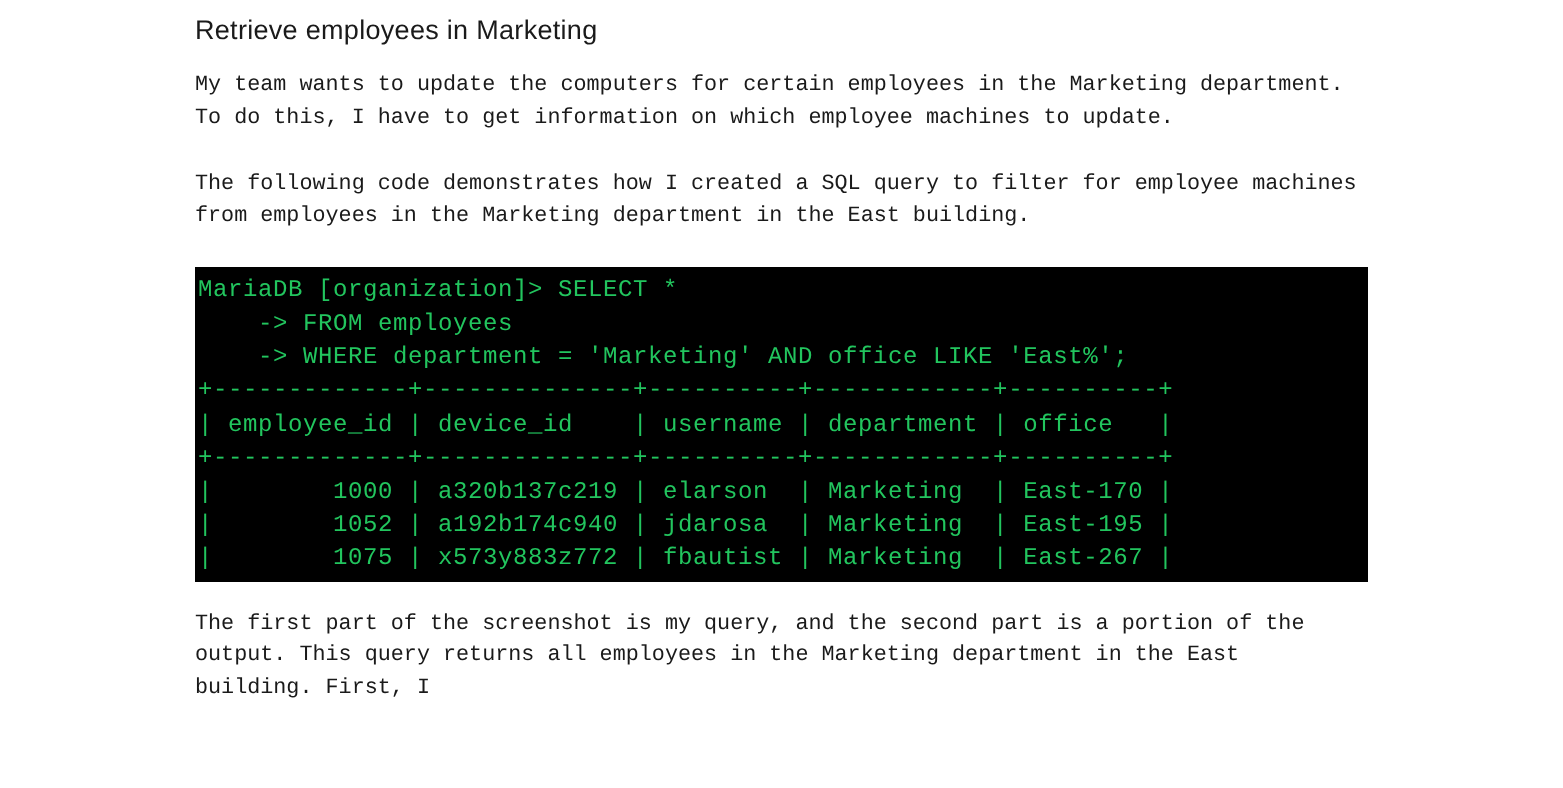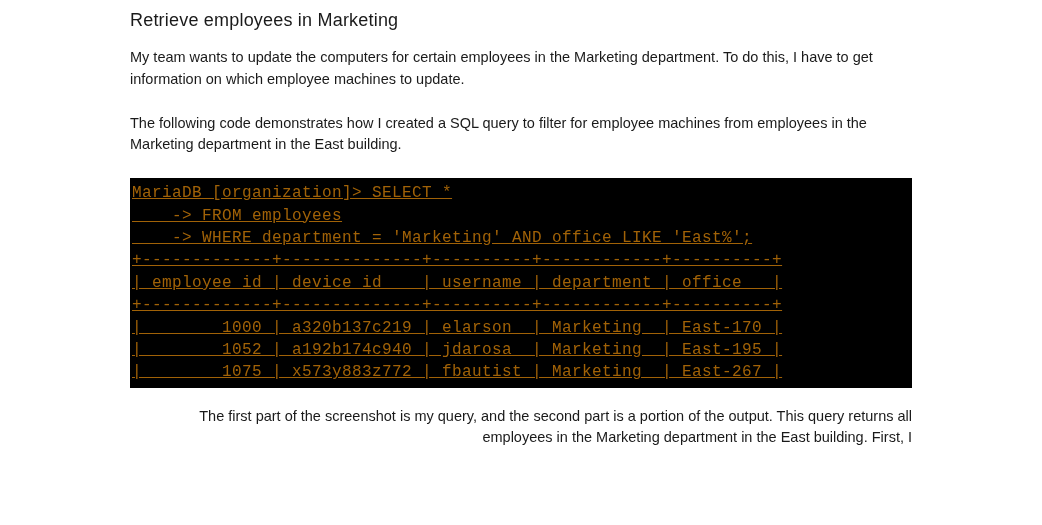--- a/index.html
+++ b/index.html
@@ -22,38 +22,37 @@
       font-weight: 400;
       color: #1a1a1a;
       margin-bottom: 14px;
       letter-spacing: 0.2px;
     }
     .paragraph {
       font-size: 14.5px;
       color: #1a1a1a;
       margin-bottom: 22px;
       line-height: 1.5;
+      font-family: Liberation Mono, monospace;
     }
     .terminal {
       background: #000;
-      color: #a16207;
+      color: #22c55e;
       font-family: "Courier New", Courier, monospace;
       font-size: 16px;
       padding: 4px 2px 4px 2px;
       white-space: pre;
       overflow: hidden;
       line-height: 1.4;
       margin-bottom: 18px;
       margin-top: 2px;
       letter-spacing: 0.4px;
-      text-decoration: underline;
     }
     .paragraph.last {
       margin-bottom: 0;
-      text-align: right;
     }
   </style>
 </head>
 <body>
 
 <h2 class="heading">Retrieve employees in Marketing</h2>
 
 <p class="paragraph">My team wants to update the computers for certain employees in the Marketing department. To do this, I have to get information on which employee machines to update.</p>
 
 <p class="paragraph">The following code demonstrates how I created a SQL query to filter for employee machines from employees in the Marketing department in the East building.</p>

